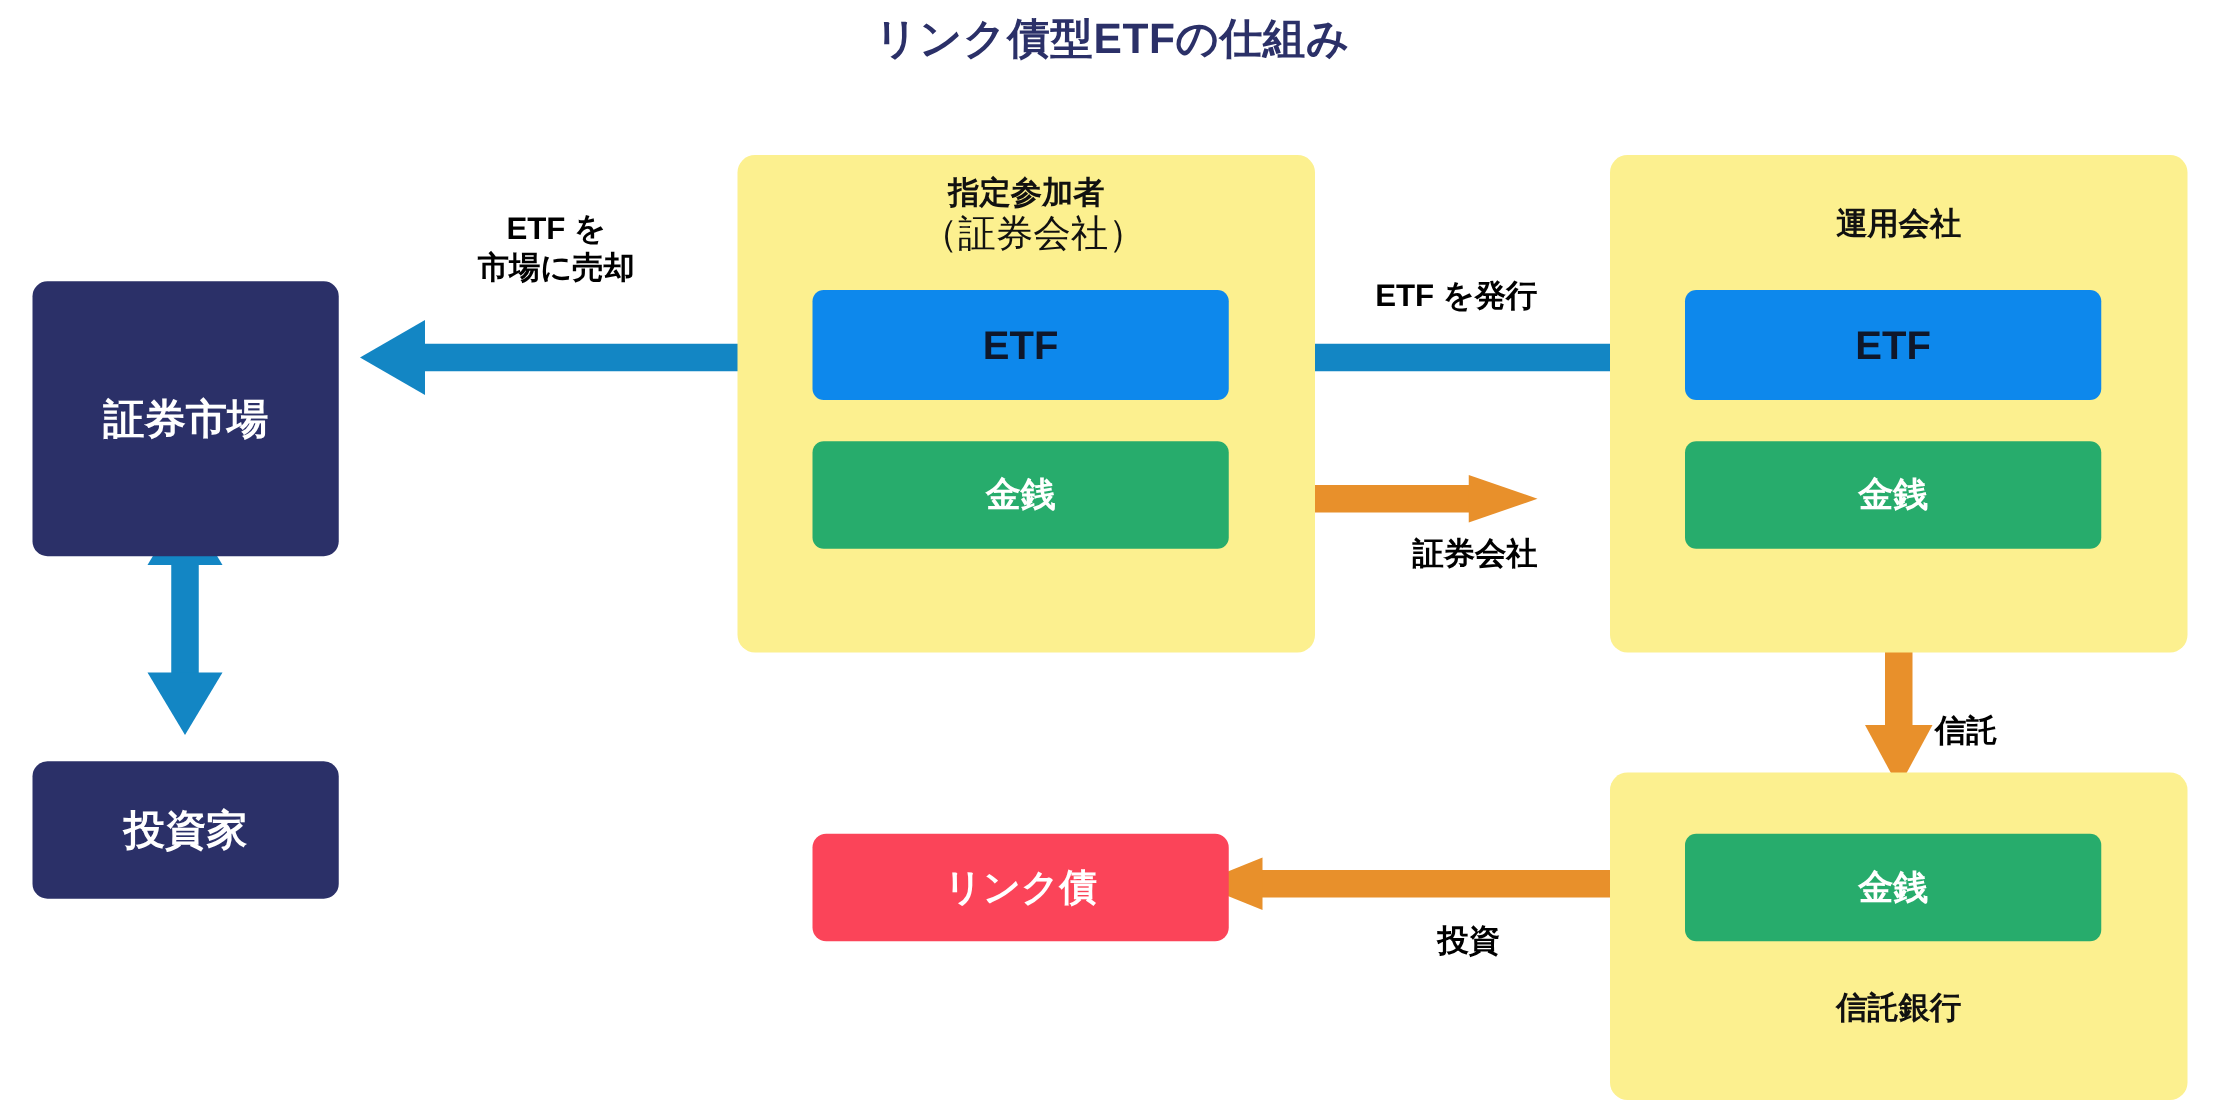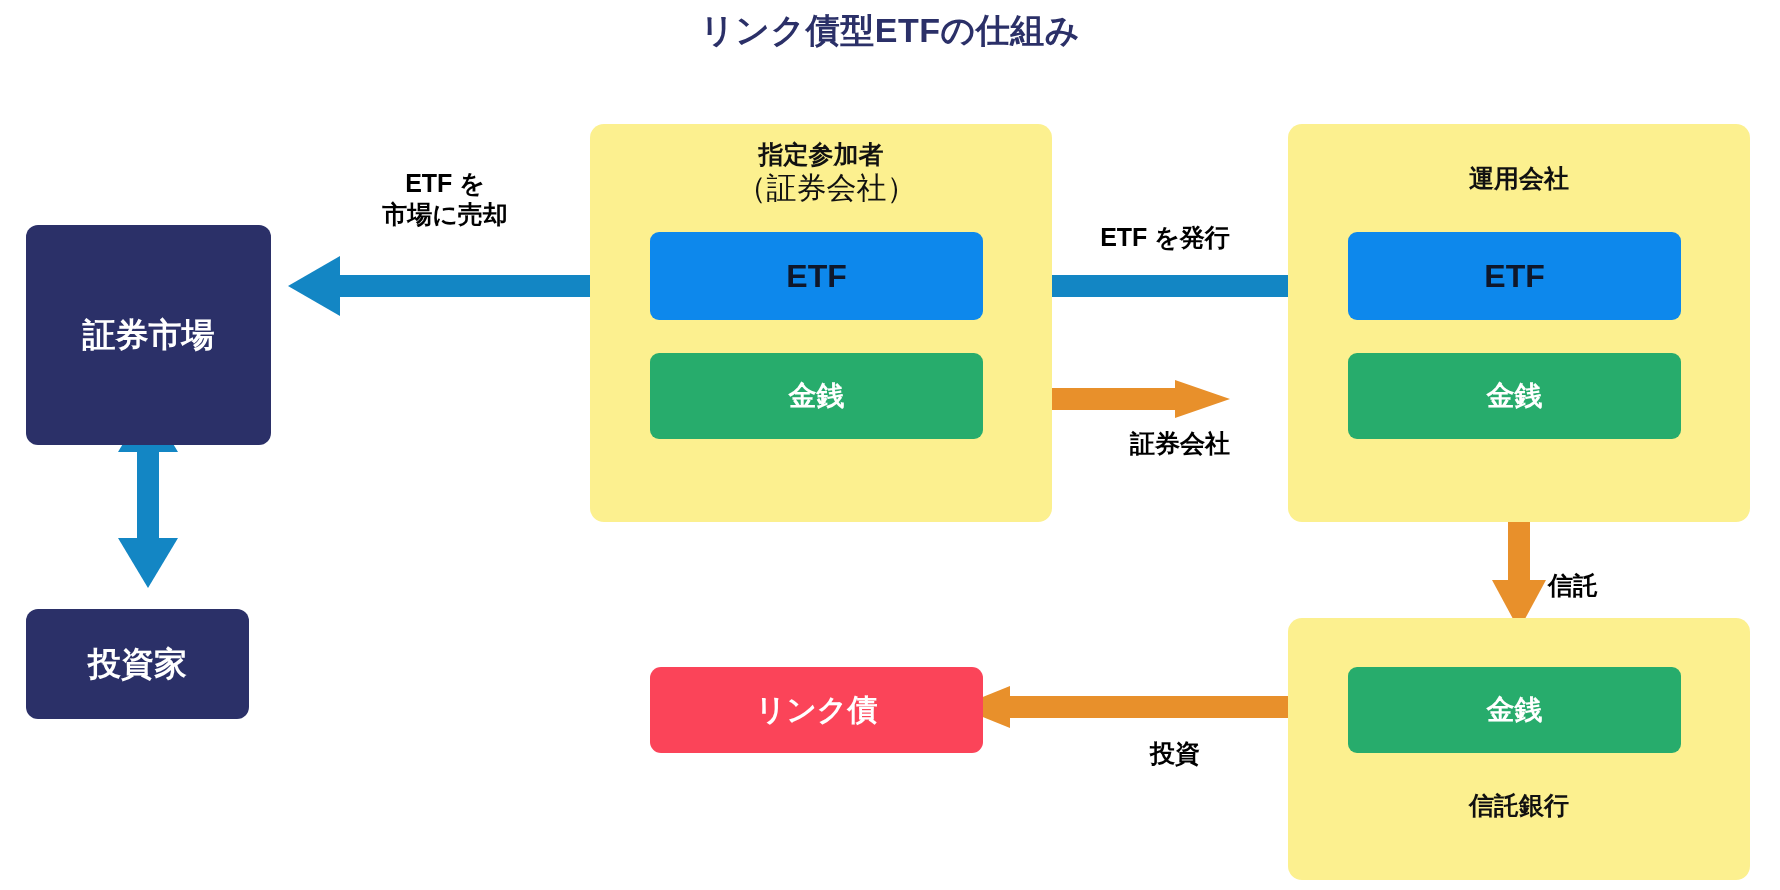--- a/index.html
+++ b/index.html
@@ -148,21 +148,21 @@
     <g>
       <rect x="1005" y="696" width="325" height="22" fill="#e8902b"></rect>
       <polygon points="1010,686 1010,728 958,707" fill="#e8902b"></polygon>
     </g>
   </svg>
 
   <div class="box navy-box" style="left:26px; top:225px; width:245px; height:220px;">
     <span>証券市場</span>
   </div>
 
-  <div class="box navy-box" style="left:26px; top:609px; width:223px; height:110px;">
+  <div class="box navy-box" style="left:26px; top:609px; width:245px; height:110px;">
     <span>投資家</span>
   </div>
 
   <div class="yellow-group" style="left:590px; top:124px; width:462px; height:398px;"></div>
 
   <div class="group-title" style="left:590px; top:140px; width:462px;">
     <span>指定参加者</span>
     <span class="group-subtitle">（証券会社）</span>
   </div>
 

